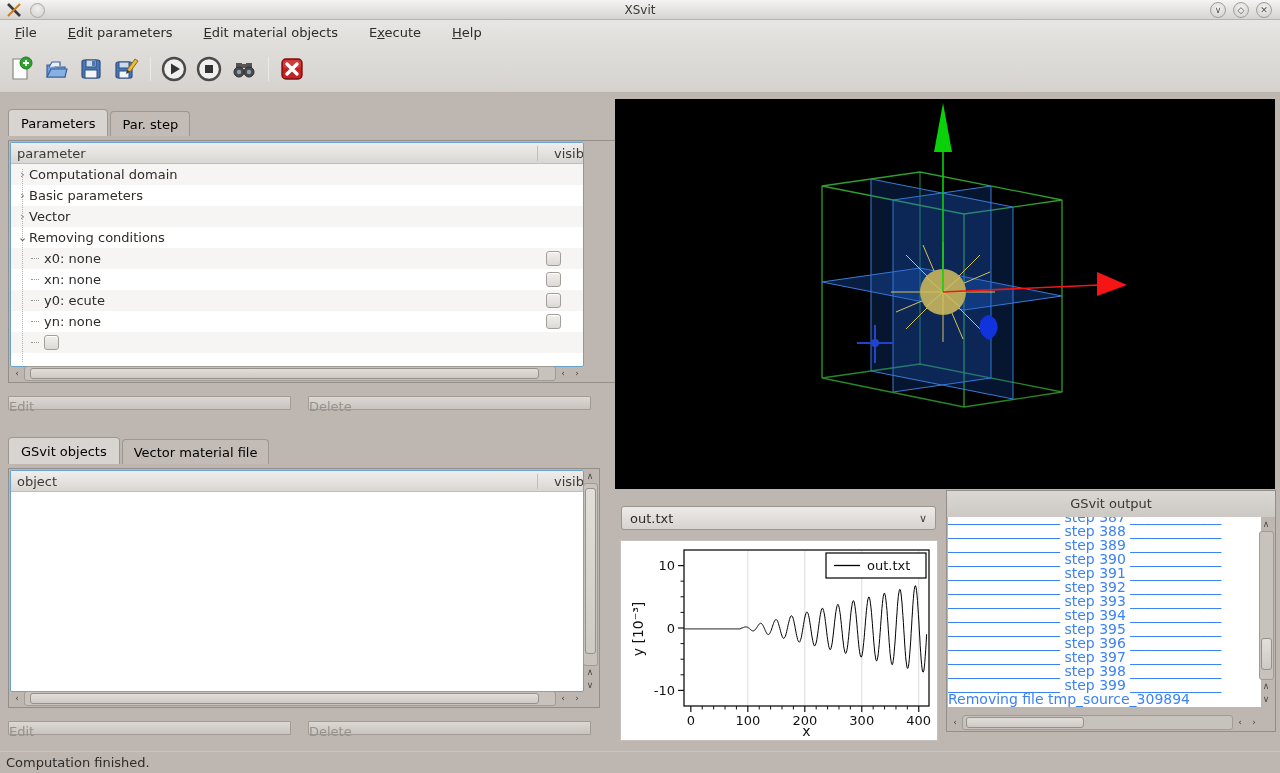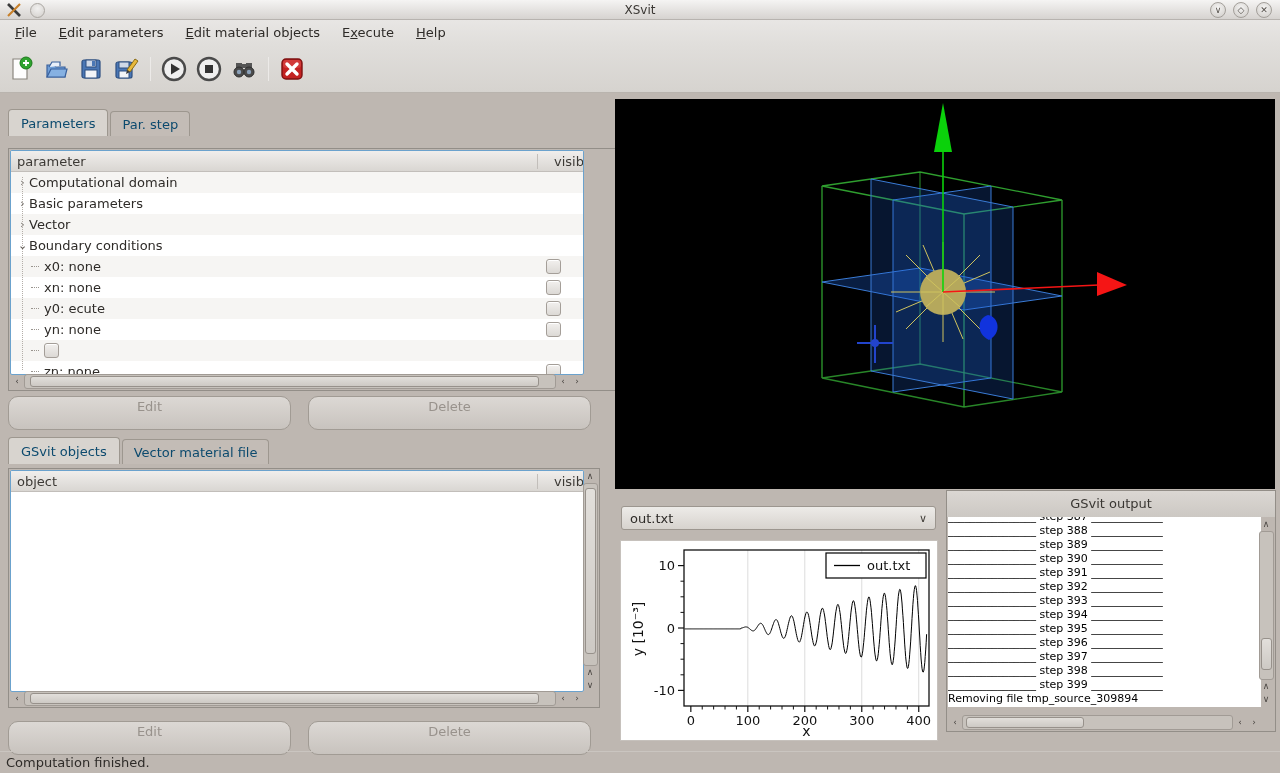--- a/index.html
+++ b/index.html
@@ -14,35 +14,35 @@
   .tb-icons { position:absolute; left:6px; top:2px; display:flex; gap:8px; align-items:center; }
   .win-controls { position:absolute; right:8px; top:2px; display:flex; gap:7px; }
   .win-btn { width:16px; height:16px; border-radius:50%; border:1px solid #a39f9a;
     background:radial-gradient(circle at 50% 35%, #f4f3f2, #cfccc8); font-size:9px; line-height:14px;
     text-align:center; color:#55504b; cursor:default; }
   .menu-circle { width:15px; height:15px; border-radius:50%; border:1px solid #aaa6a1;
     background:radial-gradient(circle at 50% 35%, #f1f0ef, #d2cfcb); }
 
   
   .menubar { position:absolute; left:0; top:20px; width:1280px; height:25px;
-    background:linear-gradient(#e8e6e4,#e0dedb); display:flex; align-items:center; padding-left:4px; }
+    background:linear-gradient(#e8e6e4,#e0dedb); display:flex; align-items:center; padding-left:4px;gap:9px; }
   .menu-item { padding:3px 11px; }
   .menu-item u { text-decoration:underline; }
 
   
   .toolbar { position:absolute; left:0; top:45px; width:1280px; height:48px;
     background:linear-gradient(#e0dedb,#d6d3cf); border-bottom:1px solid #b9b4ae;
     display:flex; align-items:center; padding-left:6px; }
   .tool-btn { width:30px; height:30px; display:flex; align-items:center; justify-content:center; margin-right:5px; }
   .tool-sep { width:1px; height:24px; background:#aaa5a0; border-right:1px solid #eceae8; margin:0 8px 0 4px; }
 
   
   .tabrow { position:absolute; display:flex; align-items:flex-end; height:27px; }
   .tab { padding:5px 11px 4px; border:1px solid #9d978f; border-bottom:none;
-    border-radius:4px 4px 0 0; background:#c3bcb6; margin-right:2px; color:#0c4a6e; }
+    border-radius:4px 4px 0 0; background:#c3bcb6; margin-right:2px; color:#000000; }
   .tab.active { background:#d8d4cf; padding:6px 12px 5px; position:relative; z-index:2; }
 
   .scrollpanel { position:absolute; border:1px solid #938e88; background:#beb7b1; }
   .viewport { position:absolute; left:1px; top:1px; background:#fff; border:1px solid #6ba2cd; border-radius:2px; overflow:hidden; }
   .list-header { height:21px; background:linear-gradient(#f0eeec,#d9d6d2); border-bottom:1px solid #c2beba;
     display:flex; align-items:center; color:#3c3935; }
   .list-header .h1 { flex:1; padding-left:6px; }
   .list-header .h2 { width:46px; border-left:1px solid #c2beba; padding-left:16px; }
   .tree-row { height:21px; display:flex; align-items:center; position:relative; }
   .tree-row:nth-child(odd) { background:#f6f5f3; }
@@ -55,41 +55,41 @@
   .child-indent { width:20px; }
 
   
   .vscroll { position:absolute; top:1px; right:1px; width:15px; display:flex; flex-direction:column; }
   .hscroll { position:absolute; left:1px; bottom:1px; height:15px; display:flex; }
   .sb-track { background:#c7c2bc; border:1px solid #a19b95; border-radius:3px; position:relative; flex:1; }
   .sb-thumb { position:absolute; background:linear-gradient(#e2dfdb,#cdc9c4); border:1px solid #97918b; border-radius:3px; }
   .sb-btn { color:#4a4642; font-size:9px; text-align:center; line-height:12px; width:14px; height:13px; }
   .hscroll .sb-btn { line-height:15px; }
 
-  .btn { position:absolute; height:34px; border:1px solid #a19b94; border-radius:10px;
-    background:linear-gradient(#dcd8d4,#c8c3be); text-align:center; line-height:20px; }
+  .btn { position:absolute; height:14px; border:1px solid #a19b94; border-radius:1px;
+    background:linear-gradient(#dcd8d4,#c8c3be); line-height:20px; }
   .btn.disabled { color:#98928c; }
 
   
   .glview { position:absolute; left:615px; top:99px; width:660px; height:390px; background:#000; }
 
   .combo { position:absolute; left:621px; top:506px; width:315px; height:24px;
     border:1px solid #9c968f; border-radius:3px; background:linear-gradient(#edebe8,#d7d3ce);
     display:flex; align-items:center; padding:0 8px; }
   .combo .val { flex:1; }
   .combo .arr { color:#44403b; font-size:11px; }
 
   .plotpanel { position:absolute; left:620px; top:540px; width:318px; height:201px; background:#fff; border:1px solid #c6c1bc; }
   .ylab { position:absolute; left:-53px; top:80px; width:140px; height:16px; text-align:center;
     transform:rotate(-90deg); font-size:14px; color:#111; }
 
   .gsvit { position:absolute; left:946px; top:490px; width:330px; height:242px; border:1px solid #938e88; background:#beb7b1; }
   .gsvit-head { height:26px; background:linear-gradient(#dbd7d3,#ccc8c3); text-align:center; line-height:26px; color:#3a3733; }
   .gsvit-list { position:absolute; left:1px; top:26px; width:313px; height:190px; background:#fff; overflow:hidden;
-    white-space:pre; font-size:11px; line-height:14px; color:#000000; }
+    white-space:pre; font-size:14px; line-height:14px; color:#3b82f6; }
   .gsvit-list .oline { height:14px; }
   .gsvit .vscroll { top:27px; height:188px; }
   .gsvit .hscroll { width:313px; }
 
   .statusbar { position:absolute; left:0; bottom:0; width:1280px; height:22px; line-height:21px; padding-left:6px;
     border-top:1px solid #cac5c0; }
 </style>
 </head>
 <body>
 
@@ -184,42 +184,42 @@
         <path d="M8,8 L18,18 M18,8 L8,18" stroke="#fff" stroke-width="3.4" stroke-linecap="round"></path>
       </svg>
     </div>
   </div>
 
   <div class="tabrow" style="left:8px; top:109px;" id="tabs1">
       <div class="tab active">Parameters</div>
       <div class="tab">Par. step</div>
     </div>
 
-  <div class="scrollpanel" style="left:8px; top:148px; width:676px; height:243px;">
+  <div class="scrollpanel" style="left:8px; top:140px; width:676px; height:243px;">
     <div class="viewport" style="width:574px; height:225px;">
       <div class="list-header">
         <div class="h1">parameter</div>
         <div class="h2">visible</div>
       </div>
       <div id="param-rows">
           <div class="tree-row">
             <span class="exp">›</span>
             <span class="lbl">Computational domain</span>
           </div>
           <div class="tree-row">
             <span class="exp">›</span>
             <span class="lbl">Basic parameters</span>
           </div>
           <div class="tree-row">
             <span class="exp">›</span>
             <span class="lbl">Vector</span>
           </div>
           <div class="tree-row">
             <span class="exp">⌄</span>
-            <span class="lbl">Boundary conditions</span>
+            <span class="lbl">Removing conditions</span>
           </div>
           <div class="tree-row">
             <span class="child-indent"></span>
             <span class="dash"></span>
             <span class="lbl">x0: none</span>
             <span class="cb"></span>
           </div>
           <div class="tree-row">
             <span class="child-indent"></span>
             <span class="dash"></span>
@@ -234,26 +234,20 @@
           </div>
           <div class="tree-row">
             <span class="child-indent"></span>
             <span class="dash"></span>
             <span class="lbl">yn: none</span>
             <span class="cb"></span>
           </div>
           <div class="tree-row">
             <span class="child-indent"></span>
             <span class="dash"></span>
-            <span class="cb"></span>
-          </div>
-          <div class="tree-row">
-            <span class="child-indent"></span>
-            <span class="dash"></span>
-            <span class="lbl">zn: none</span>
             <span class="cb"></span>
           </div>
         </div>
       <div class="tree-guide"></div>
     </div>
     <div class="vscroll" style="height:225px;">
       <div class="sb-btn">∧</div>
       <div class="sb-track">
           <div class="sb-thumb" style="left:1px; right:1px; top:3%; height:38%;"></div>
         </div>

